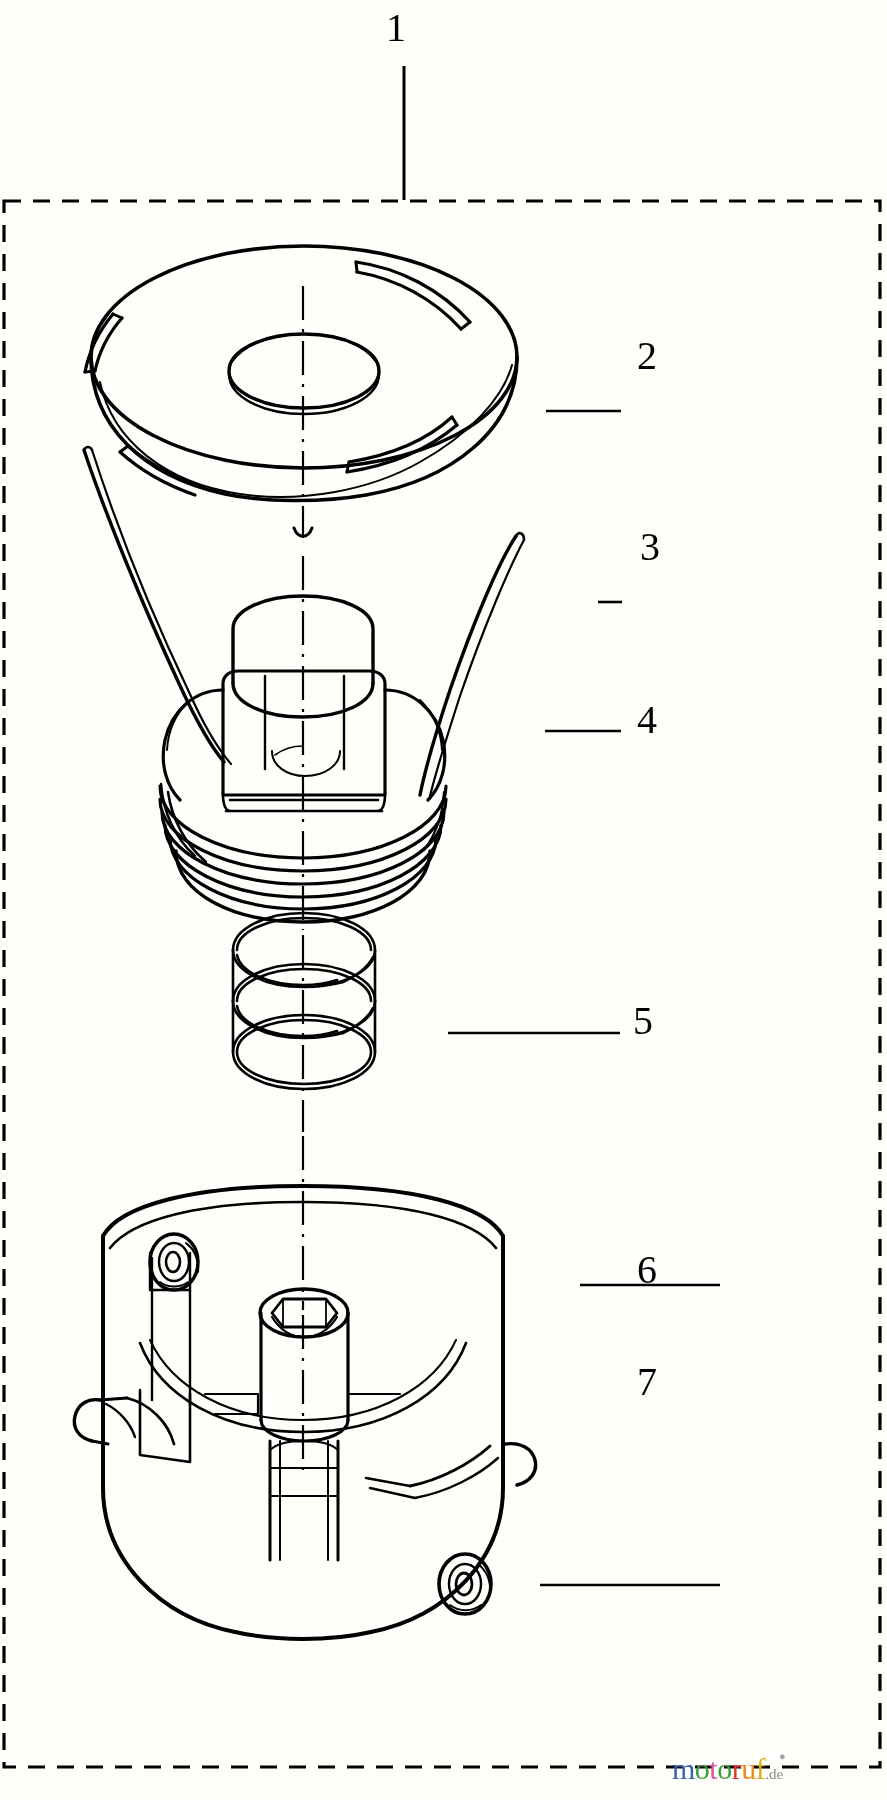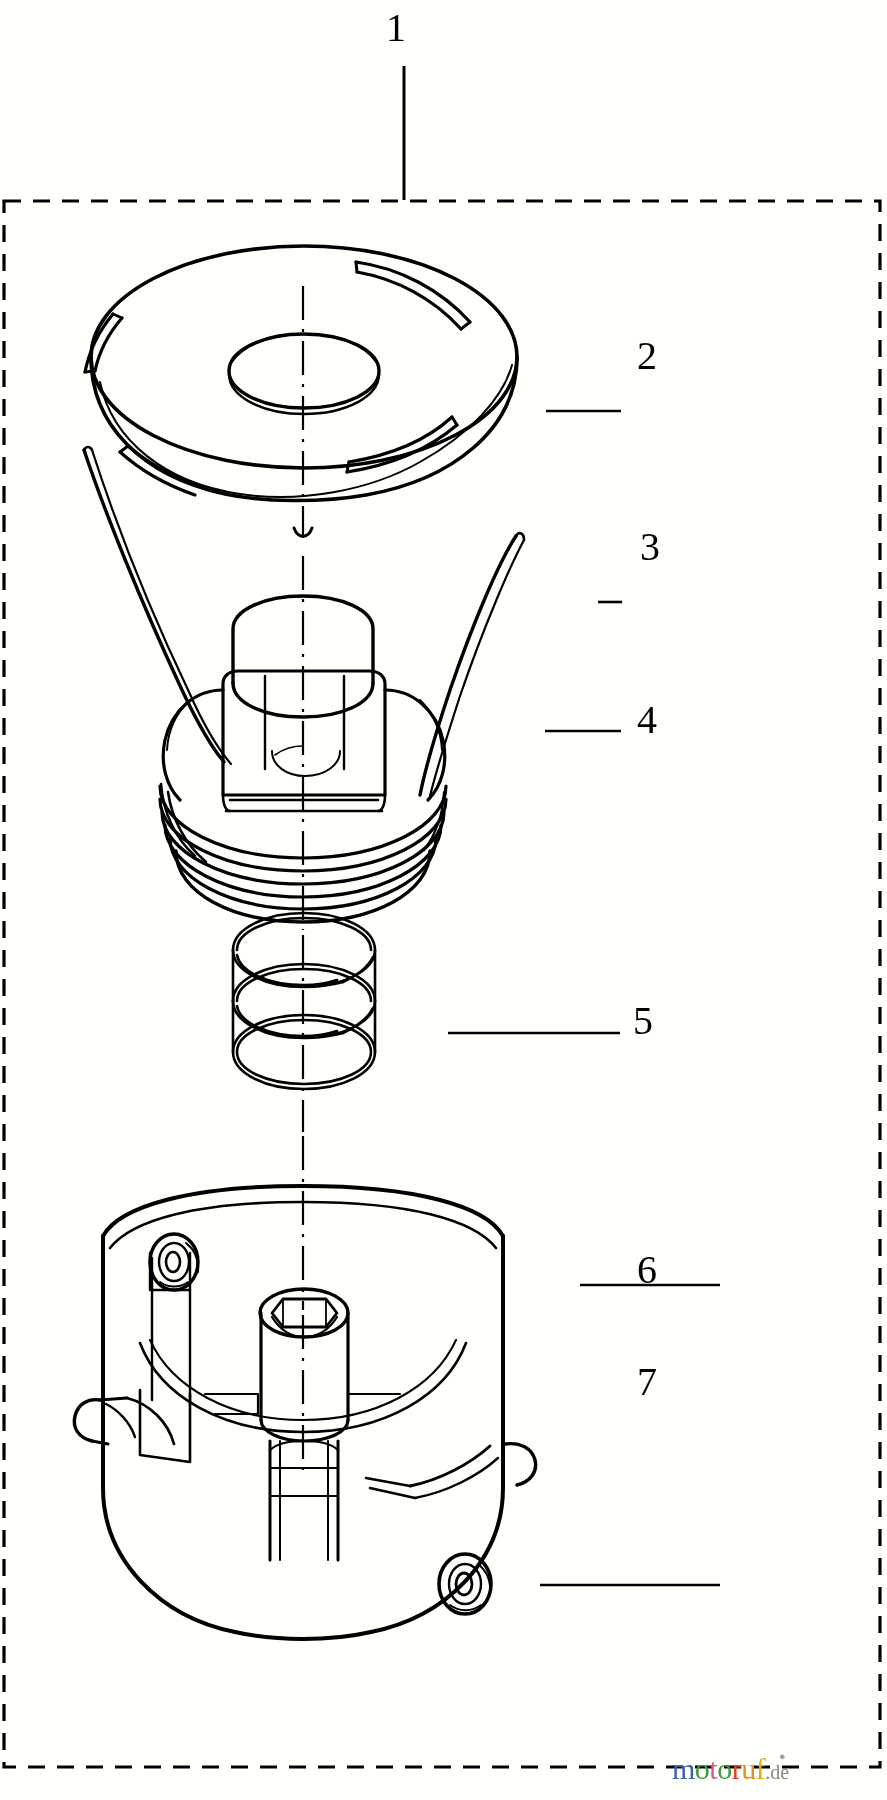--- a/index.html
+++ b/index.html
@@ -36,21 +36,21 @@
     position: absolute;
     left: 672px;
     top: 1752px;
     font-family: "Liberation Serif", serif;
     font-size: 30px;
     letter-spacing: -0.5px;
     white-space: nowrap;
   }
   #watermark .wm-l { font-weight: 400; }
   #watermark .wm-tld {
-    font-size: 20px;
+    font-size: 15px;
     color: #8a8a8a;
     letter-spacing: 0;
     margin-top: 34px;
   }
   #watermark .wm-dot {
     position: absolute;
     left: 107px;
     top: -2px;
     font-size: 11px;
     color: #9aa3ad;

